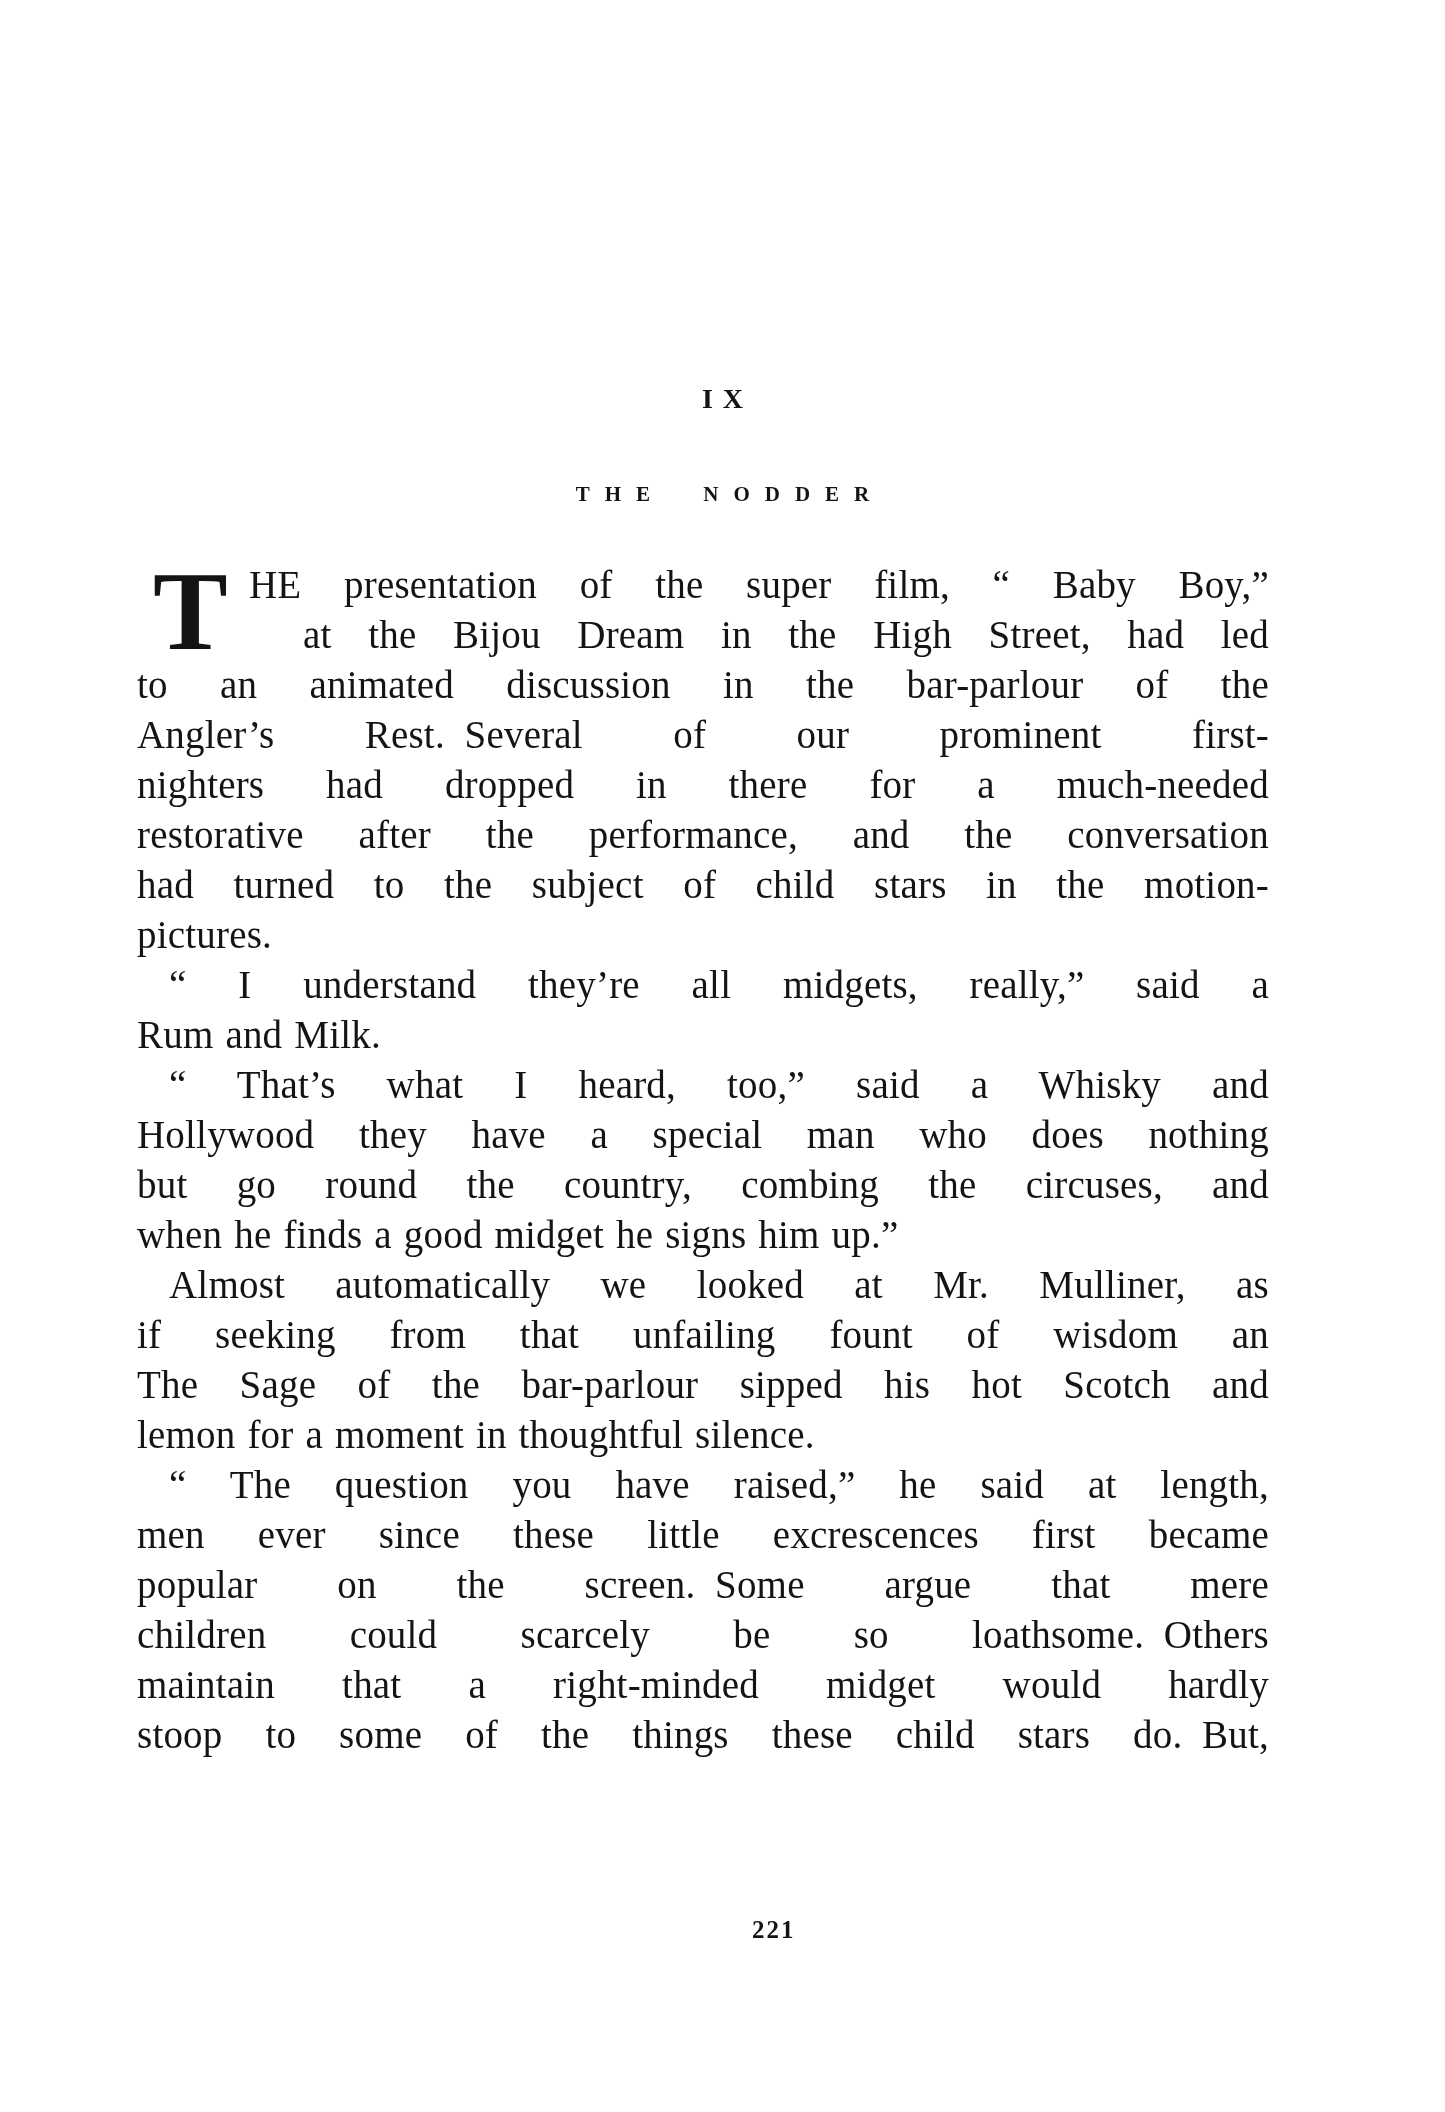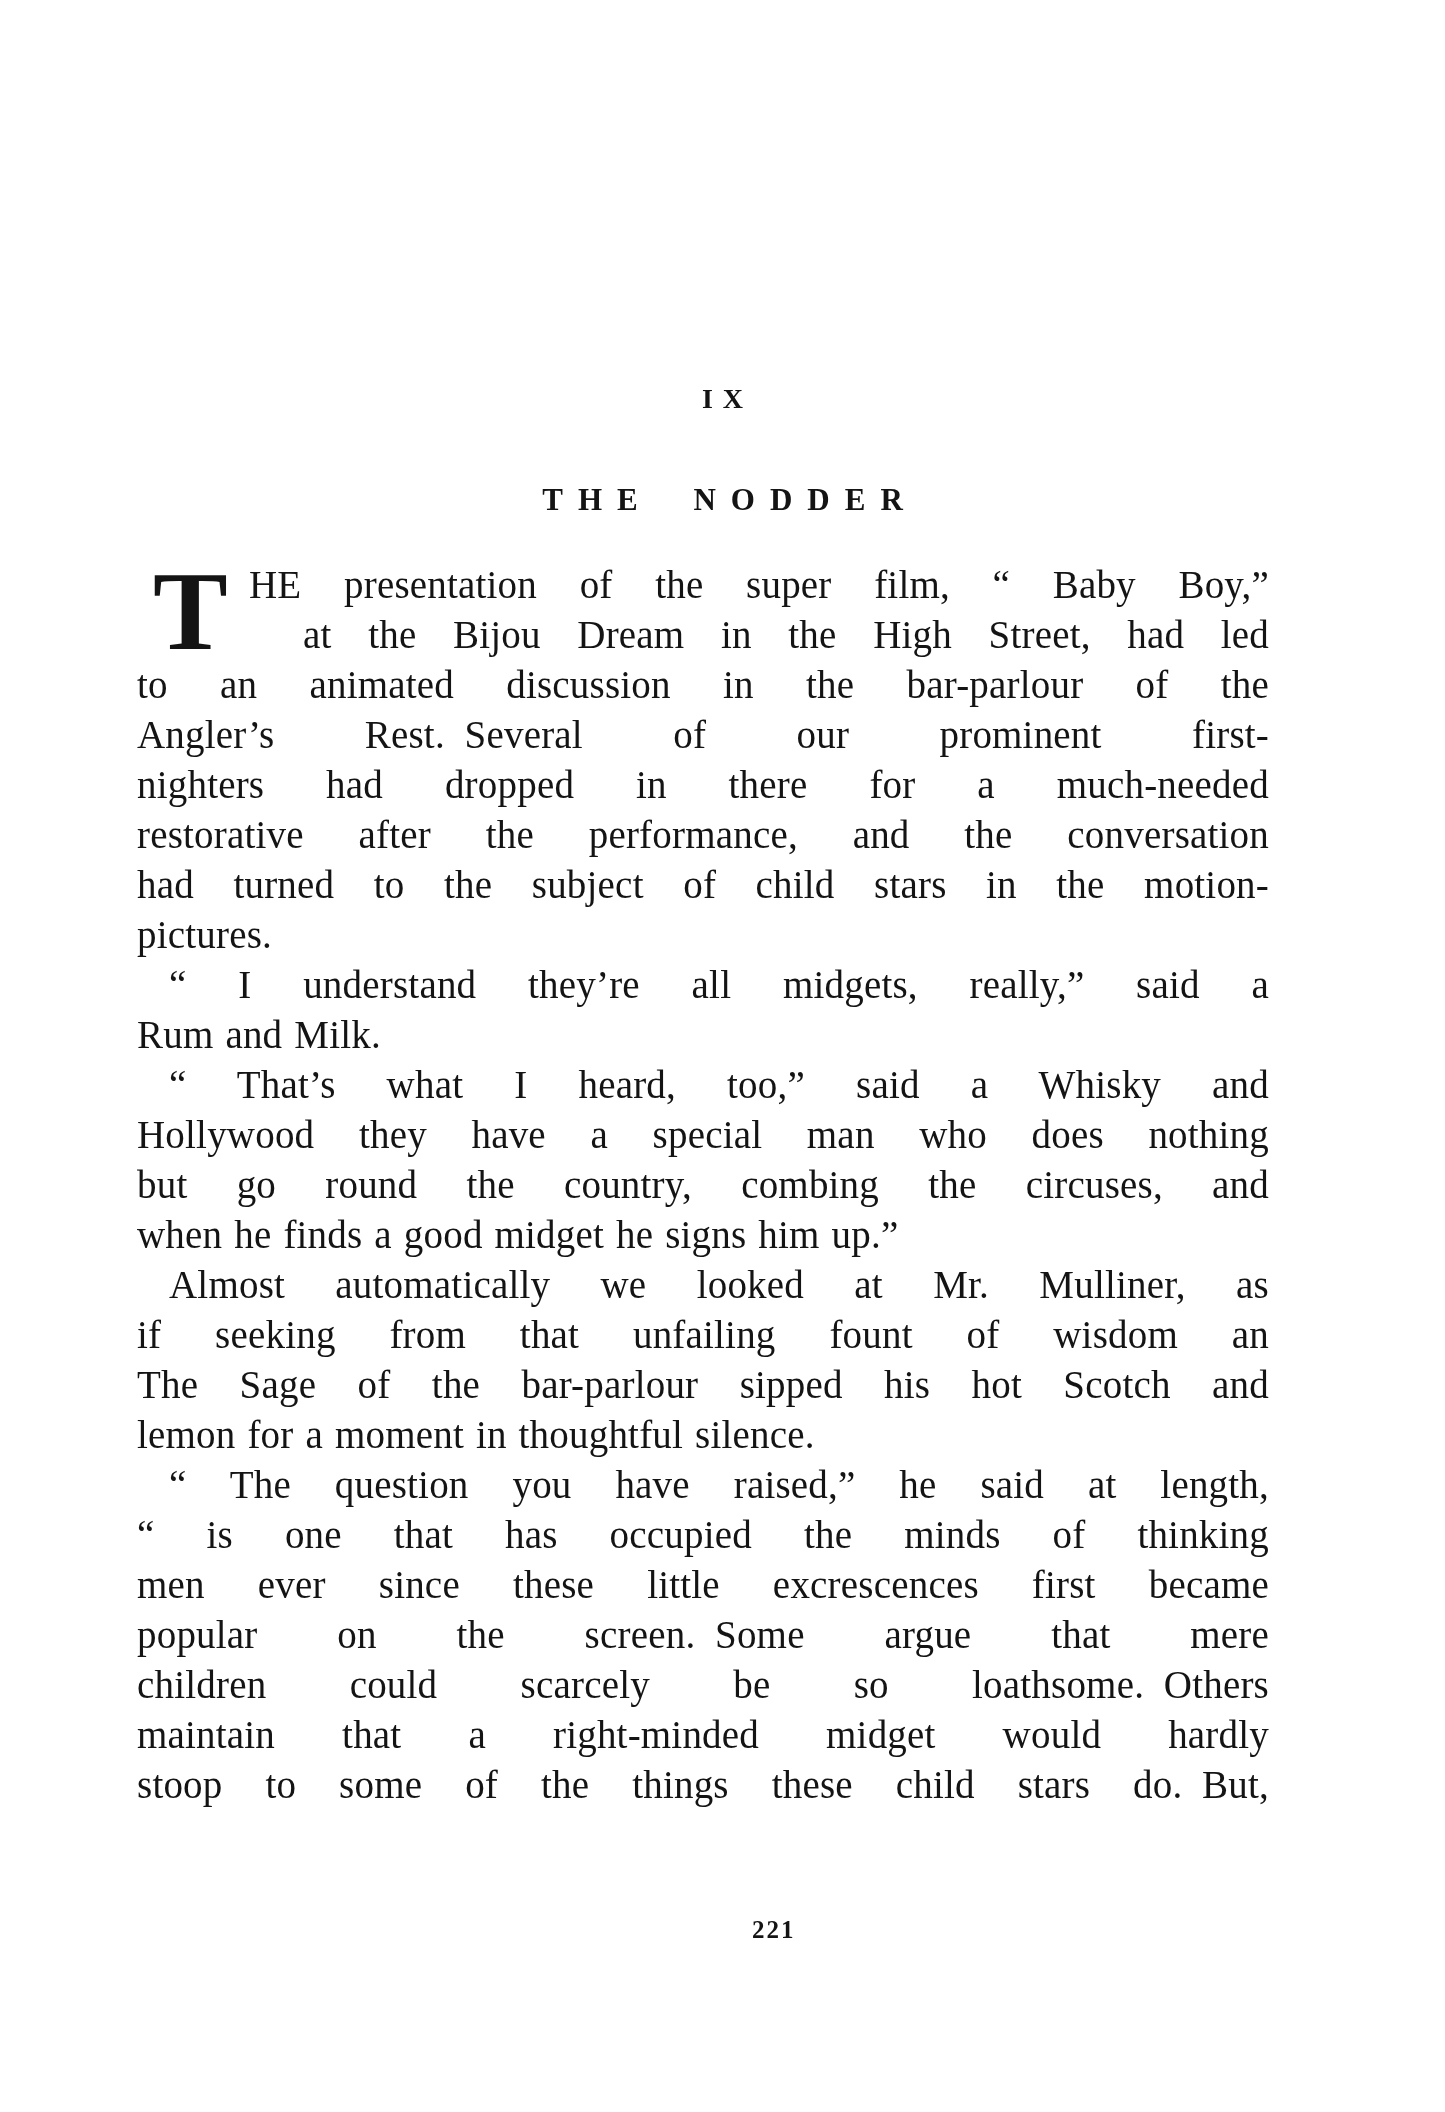--- a/index.html
+++ b/index.html
@@ -27,21 +27,21 @@
     font-weight: bold;
     letter-spacing: 10px;
     text-indent: 10px; 
   }
   .chapter-title {
     position: absolute;
     top: 482px;
     left: 0;
     width: 1445px;
     text-align: center;
-    font-size: 31px;
+    font-size: 21px;
     font-weight: bold;
     letter-spacing: 15px;
     word-spacing: 18px;
     text-indent: 15px; 
   }
   .text-block {
     position: absolute;
     left: 137px;
     top: 560px;
     width: 1132px;
@@ -104,21 +104,20 @@
     <div class="ln end">Rum and Milk.</div>
     <div class="ln ind">“ That’s what I heard, too,” said a Whisky and</div>
     <div class="ln">Hollywood they have a special man who does nothing</div>
     <div class="ln">but go round the country, combing the circuses, and</div>
     <div class="ln end">when he finds a good midget he signs him up.”</div>
     <div class="ln ind">Almost automatically we looked at Mr. Mulliner, as</div>
     <div class="ln">if seeking from that unfailing fount of wisdom an</div>
     <div class="ln">The Sage of the bar-parlour sipped his hot Scotch and</div>
     <div class="ln end">lemon for a moment in thoughtful silence.</div>
     <div class="ln ind">“ The question you have raised,” he said at length,</div>
-    <div class="ln">“ is one that has occupied the minds of thinking</div>
     <div class="ln">men ever since these little excrescences first became</div>
     <div class="ln">popular on the screen. Some argue that mere</div>
     <div class="ln">children could scarcely be so loathsome. Others</div>
     <div class="ln">maintain that a right-minded midget would hardly</div>
     <div class="ln">stoop to some of the things these child stars do. But,</div>
   </div>
 
   <div class="page-number">221</div>
 
 </div>

